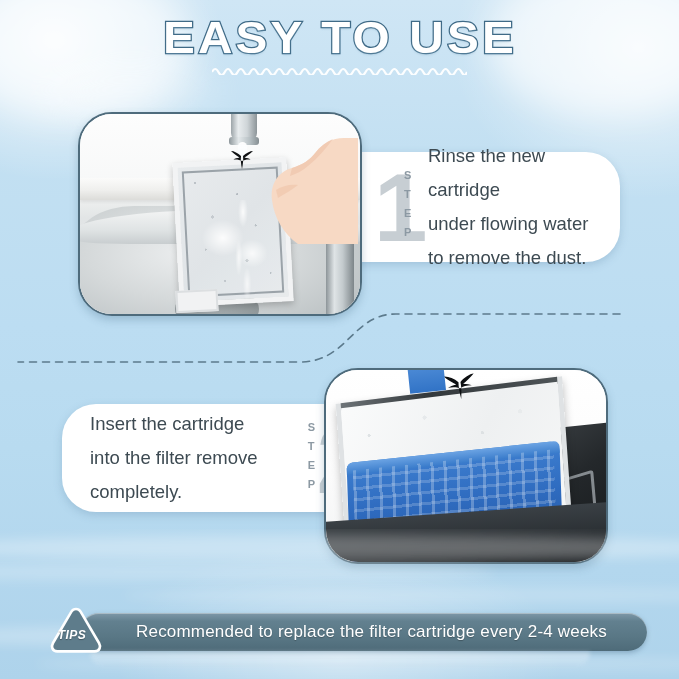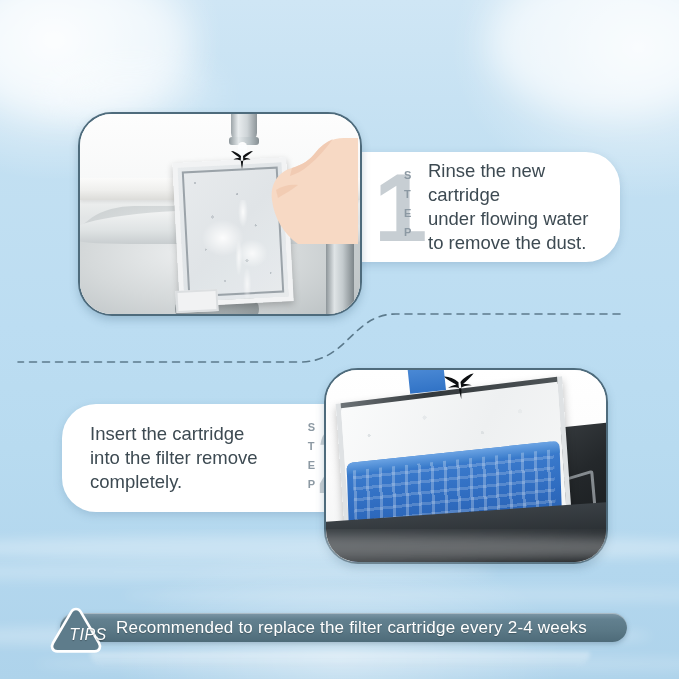--- a/index.html
+++ b/index.html
@@ -340,32 +340,32 @@
     color: #8c99a3;
     letter-spacing: 1px;
   }
   .stepword.w1 { left: 108px; top: 14px; }
   .stepword.w2 { right: 58px; top: 14px; }
 
   .step-text {
     position: relative;
     font-family: "Liberation Sans", sans-serif;
     font-size: 18.5px;
-    line-height: 24px;
+    line-height: 34px;
     color: #3d4a52;
     white-space: pre-line;
   }
   .step-text.t1 { margin-left: 56px; }
   .step-text.t2 { margin-left: 0; }
 
   
   .tips-bar {
     position: absolute;
-    left: 60px; top: 613px;
-    width: 567px; height: 29px;
+    left: 80px; top: 613px;
+    width: 567px; height: 38px;
     border-radius: 19px;
     background: linear-gradient(180deg,#7e98a8 0%, #62808f 22%, #5a7886 60%, #4e6b79 100%);
     box-shadow: 0 2px 5px rgba(60,95,120,0.35), inset 0 1px 0 rgba(255,255,255,0.35);
   }
   .tips-text {
     position: absolute;
     left: 56px; right: 18px; top: 0; bottom: 0;
     display: flex; align-items: center;
     font-family: "Liberation Sans", sans-serif;
     font-size: 17px;
@@ -373,27 +373,27 @@
     letter-spacing: .2px;
     text-shadow: 0 1px 1px rgba(0,0,0,0.25);
   }
   .tips-badge {
     position: absolute;
     left: 48px; top: 605px;
     width: 56px; height: 54px;
   }
   .tips-badge-label {
     position: absolute;
-    left: 60px; top: 605px;
+    left: 44px; top: 605px;
     width: 56px; height: 54px;
     display: flex; align-items: center; justify-content: center;
     font-family: "Liberation Sans", sans-serif;
-    font-weight: 400;
+    font-weight: 700;
     font-style: italic;
-    font-size: 16px;
+    font-size: 12px;
     color: #ffffff;
     letter-spacing: .5px;
     padding-top: 6px;
     box-sizing: border-box;
     text-shadow: 0 1px 1px rgba(0,0,0,0.3);
   }
   .tips-reflection {
     position: absolute;
     left: 90px; top: 652px;
     width: 500px; height: 16px;
@@ -404,20 +404,29 @@
 </style>
 </head>
 <body>
 
 <div id="page">
 
   <div class="glow g1"></div>
   <div class="glow g2"></div>
   <div class="glow g3"></div>
 
+  <div class="heading">
+    <div class="heading-text">EASY TO USE</div>
+    <svg class="heading-wave" viewBox="0 0 255 10" preserveAspectRatio="none">
+      <path d="M0,7 Q3.2,1 6.4,7 T12.8,7 T19.2,7 T25.6,7 T32,7 T38.4,7 T44.8,7 T51.2,7 T57.6,7 T64,7
+               T70.4,7 T76.8,7 T83.2,7 T89.6,7 T96,7 T102.4,7 T108.8,7 T115.2,7 T121.6,7 T128,7
+               T134.4,7 T140.8,7 T147.2,7 T153.6,7 T160,7 T166.4,7 T172.8,7 T179.2,7 T185.6,7 T192,7
+               T198.4,7 T204.8,7 T211.2,7 T217.6,7 T224,7 T230.4,7 T236.8,7 T243.2,7 T249.6,7 T255,7" fill="none" stroke="#ffffff" stroke-width="2.2" opacity="0.95"></path>
+    </svg>
+  </div>
 
   <svg class="connector" viewBox="0 0 679 84" preserveAspectRatio="none">
     <path d="M620,18 L396,18 C352,18 348,66 300,66 L18,66" fill="none" stroke="#5c7a8c" stroke-width="1.6" stroke-dasharray="7 6" stroke-linecap="round"></path>
   </svg>
 
   <div class="step-card s1">
     <div class="bignum n1">1</div>
     <div class="stepword w1">
       <span>S</span>
       <span>T</span>

